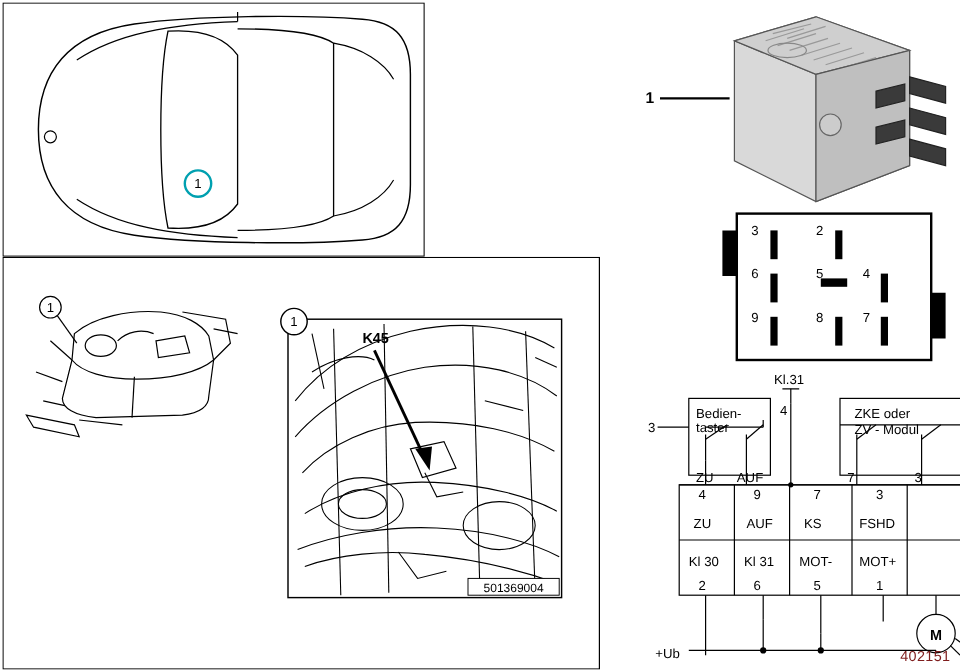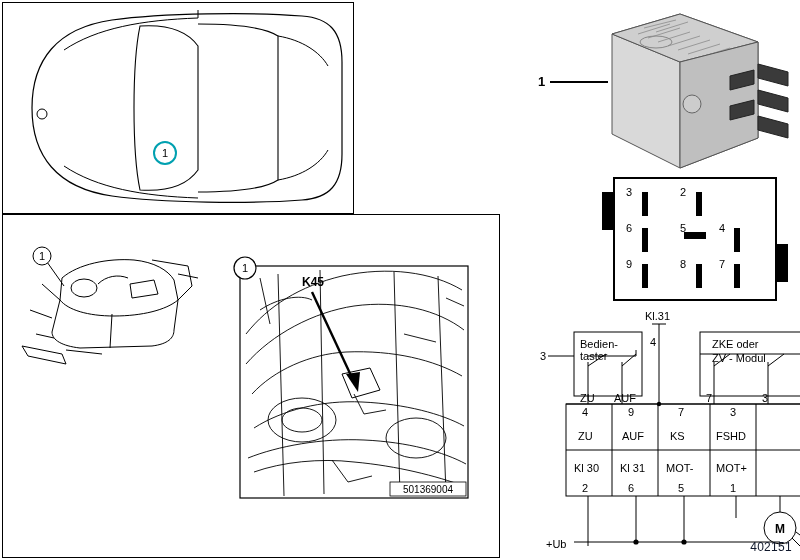--- a/index.html
+++ b/index.html
@@ -2,21 +2,21 @@
 <html><head>
 <meta charset="utf-8">
 <style>
   html,body{margin:0;padding:0;background:#fff;}
   body{width:800px;height:560px;position:relative;font-family:"Liberation Sans",sans-serif;overflow:hidden;}
   .abs{position:absolute;}
   svg{display:block;}
   .lbl{font-size:11px;fill:#000;font-family:"Liberation Sans",sans-serif;}
   .lbl-b{font-size:12px;font-weight:bold;fill:#000;font-family:"Liberation Sans",sans-serif;}
   .num{font-size:11px;fill:#000;}
-  #partnum{position:absolute;right:8px;bottom:6px;font-size:12px;color:#0f172a;letter-spacing:0.3px;}
+  #partnum{position:absolute;right:8px;bottom:6px;font-size:12px;color:#7f1d1d;letter-spacing:0.3px;}
 </style>
 </head>
 <body>
 
 <div class="abs" style="left:2px;top:2px;width:352px;height:212px;">
   <svg width="352" height="212" viewBox="0 0 352 212">
     <rect x="0.5" y="0.5" width="351" height="211" fill="#fff" stroke="#000" stroke-width="1"></rect>
 
     <path d="M30 106 C30 58 55 26 110 18 C160 11 250 10 300 14 C328 16 340 30 340 60 L340 152 C340 182 328 196 300 198 C250 202 160 201 110 194 C55 186 30 154 30 106 Z" fill="none" stroke="#000" stroke-width="1.2"></path>
 

